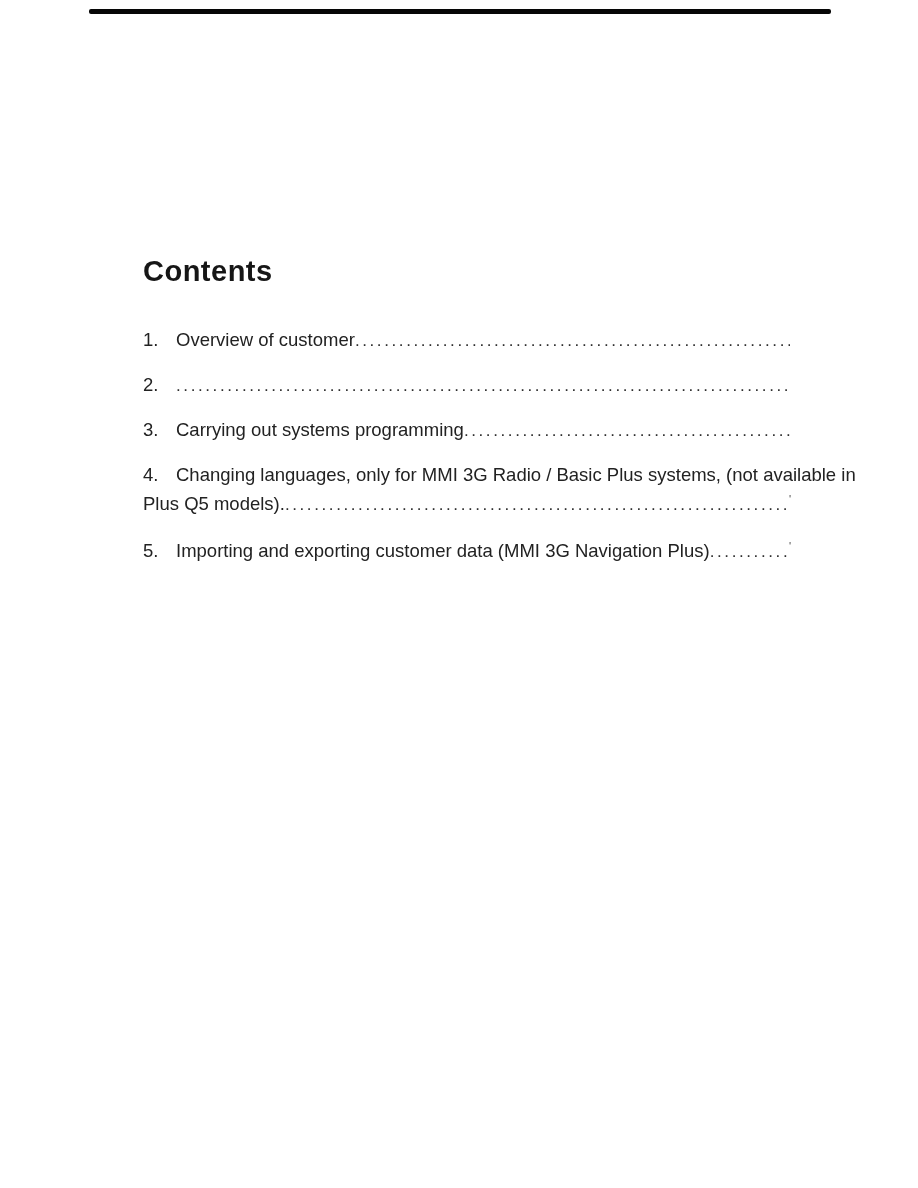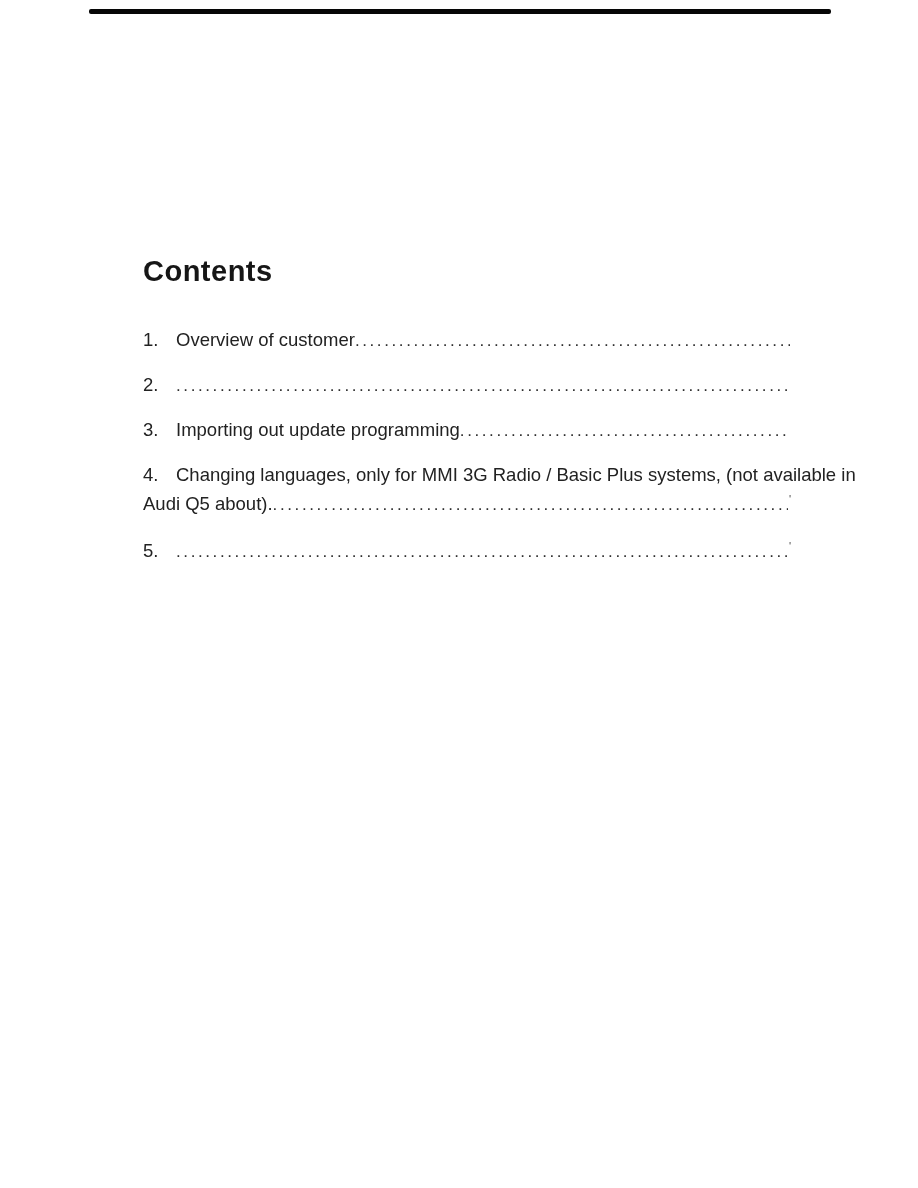--- a/index.html
+++ b/index.html
@@ -109,41 +109,42 @@
       <div class="toc-line">
         <span class="toc-num">2.</span>
         <span class="leader"></span>
         <span class="trail"></span>
       </div>
     </div>
 
     <div class="toc-item">
       <div class="toc-line">
         <span class="toc-num">3.</span>
-        <span class="toc-text">Importing out update programming</span>
+        <span class="toc-text">Carrying out systems programming</span>
         <span class="leader"></span>
         <span class="trail"></span>
       </div>
     </div>
 
     <div class="toc-item">
       <div class="toc-line">
         <span class="toc-num">4.</span>
         <span class="toc-text">Changing languages, only for MMI 3G Radio / Basic Plus systems, (not available in</span>
       </div>
       <div class="toc-line">
-        <span class="toc-text">Audi Q5 about).</span>
+        <span class="toc-text">Plus Q5 models).</span>
         <span class="leader"></span>
         <span class="trail">'</span>
       </div>
     </div>
 
     <div class="toc-item">
       <div class="toc-line">
         <span class="toc-num">5.</span>
+        <span class="toc-text">Importing and exporting customer data (MMI 3G Navigation Plus) </span>
         <span class="leader"></span>
         <span class="trail">'</span>
       </div>
     </div>
 
   </div>
 
   <div class="scan-bar bottom"></div>
 
 </div>

